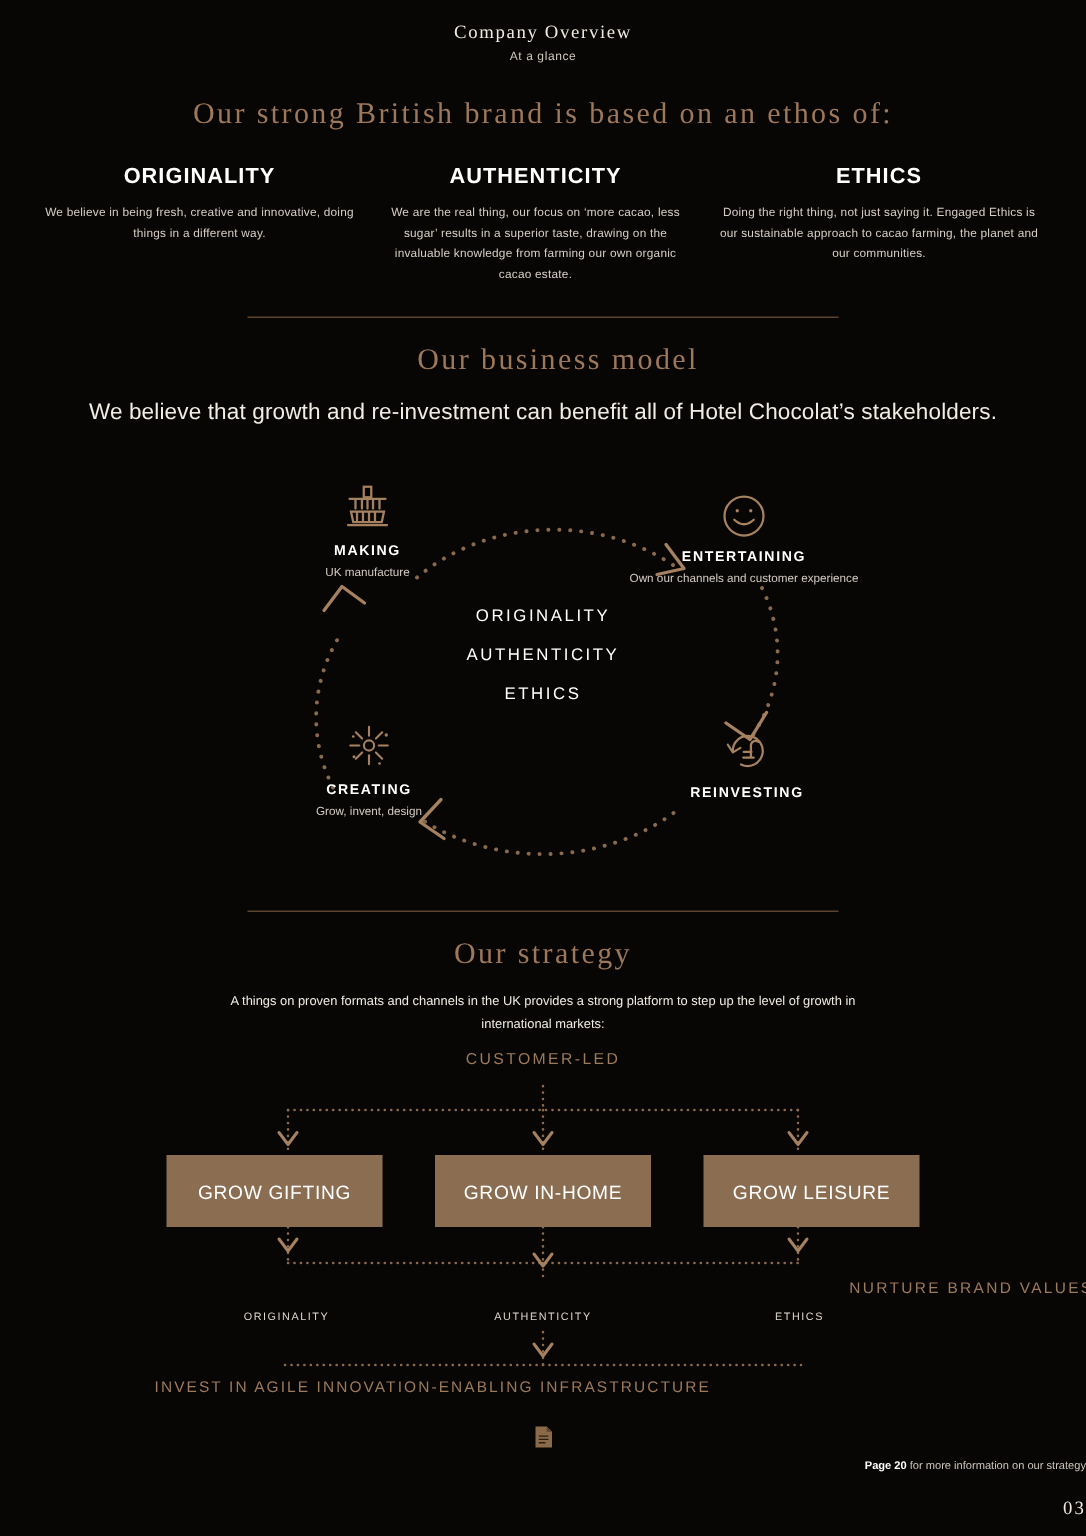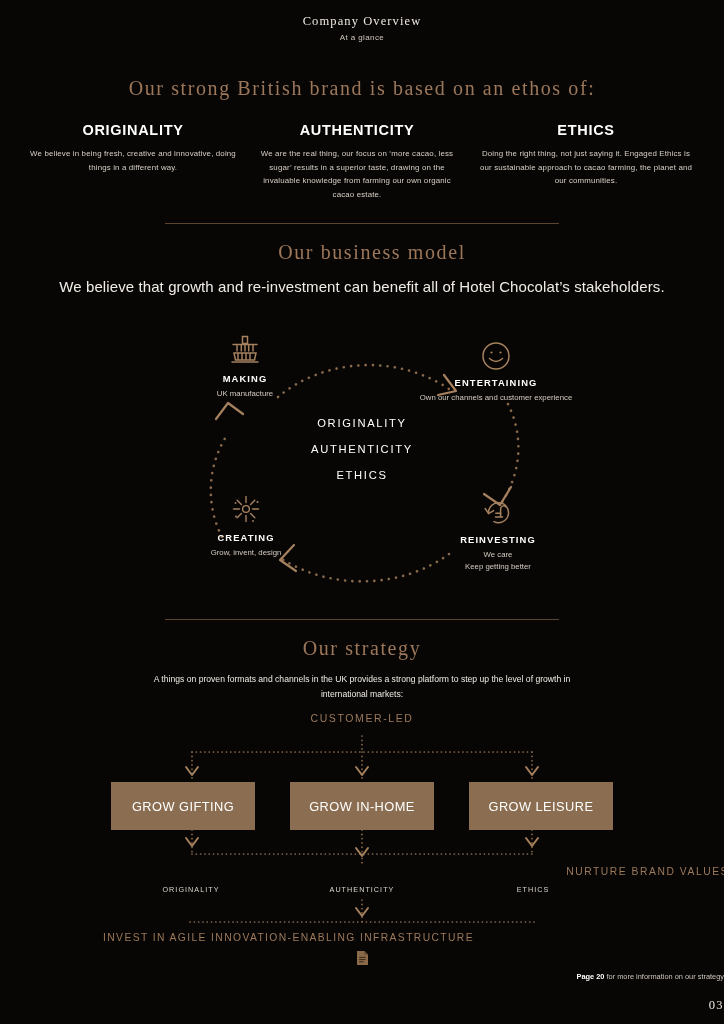--- a/index.html
+++ b/index.html
@@ -124,21 +124,21 @@
 </head>
 <body>
 
 <div class="page">
 
   <div class="doc-header">
     <div class="doc-title">Company Overview</div>
     <div class="doc-sub">At a glance</div>
   </div>
 
-  <div class="gold-head" style="margin-top:35px;">Our strong British brand is based on an ethos of:</div>
+  <div class="gold-head" style="margin-top:23px;">Our strong British brand is based on an ethos of:</div>
 
   <div class="ethos">
     <div class="ethos-col">
       <div class="ethos-title">ORIGINALITY</div>
       <div class="ethos-body">We believe in being fresh, creative and innovative, doing things in a different way.</div>
     </div>
     <div class="ethos-col">
       <div class="ethos-title">AUTHENTICITY</div>
       <div class="ethos-body">We are the real thing, our focus on ‘more cacao, less sugar’ results in a superior taste, drawing on the invaluable knowledge from farming our own organic cacao estate.</div>
     </div>
@@ -215,22 +215,20 @@
 
     <div class="node node-reinvesting">
       <div class="icon">
         <svg width="32" height="32" viewBox="0 0 32 32" fill="none" stroke="#a5815f" stroke-width="1.5" stroke-linecap="round" stroke-linejoin="round">
           <path d="M6.5 17 A10 10 0 1 1 12 25.6"></path>
           <polyline points="3.2,12.5 6.6,17.6 11.6,14.6"></polyline>
           <path d="M13.5 21 H20.5 M13.8 17.3 H19 M18.6 21 V12.8 a3.1 3.1 0 0 1 5.1 -2.2"></path>
         </svg>
       </div>
       <div class="n-title">REINVESTING</div>
-      <div class="n-desc" style="white-space:pre-line;">We care
-Keep getting better</div>
     </div>
 
     <div class="node node-creating">
       <div class="icon">
         <svg width="34" height="32" viewBox="0 0 34 32" fill="none" stroke="#a5815f" stroke-width="1.4" stroke-linecap="round">
           <circle cx="17" cy="15" r="3.4"></circle>
           <line x1="17" y1="2.5" x2="17" y2="8.5"></line>
           <line x1="17" y1="21.5" x2="17" y2="27.5"></line>
           <line x1="4.5" y1="15" x2="10.5" y2="15"></line>
           <line x1="23.5" y1="15" x2="29.5" y2="15"></line>

